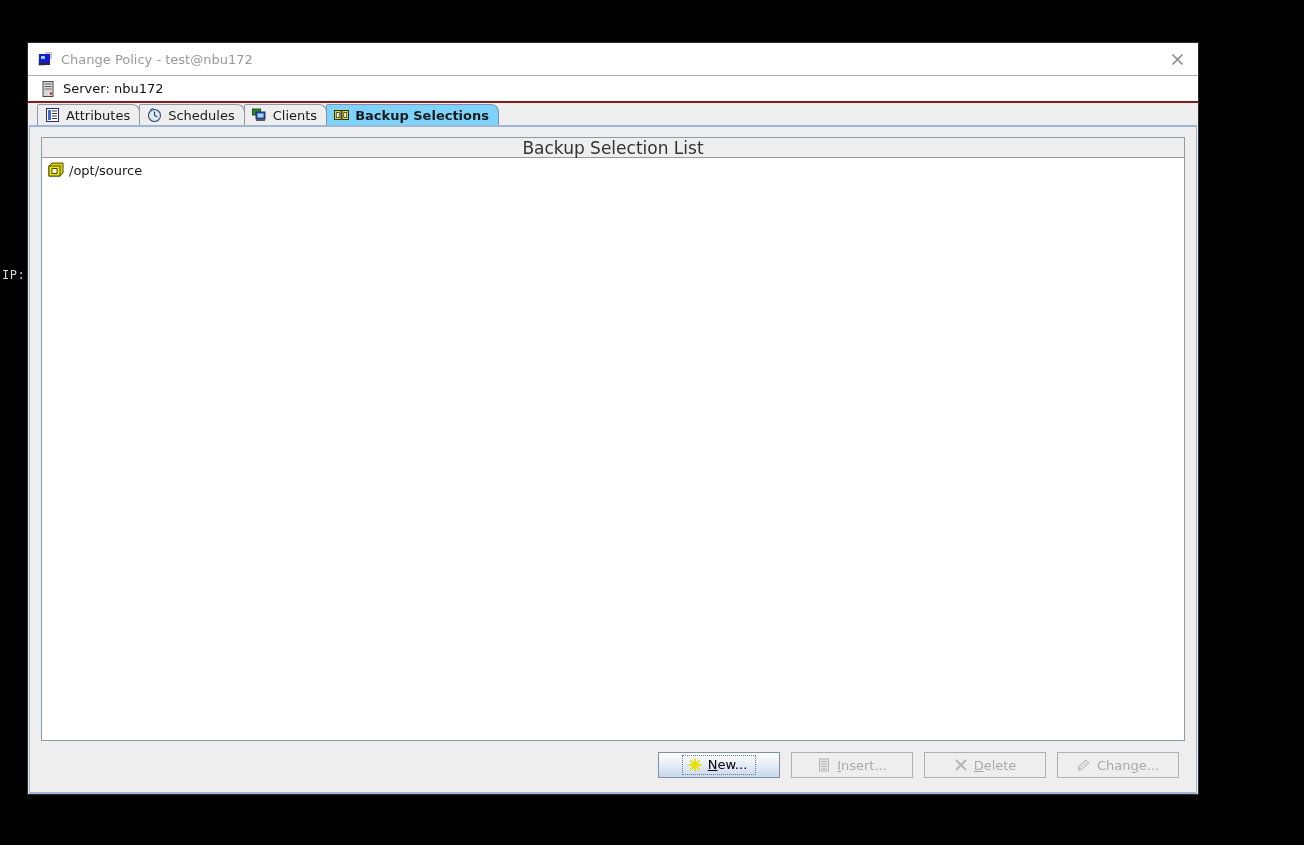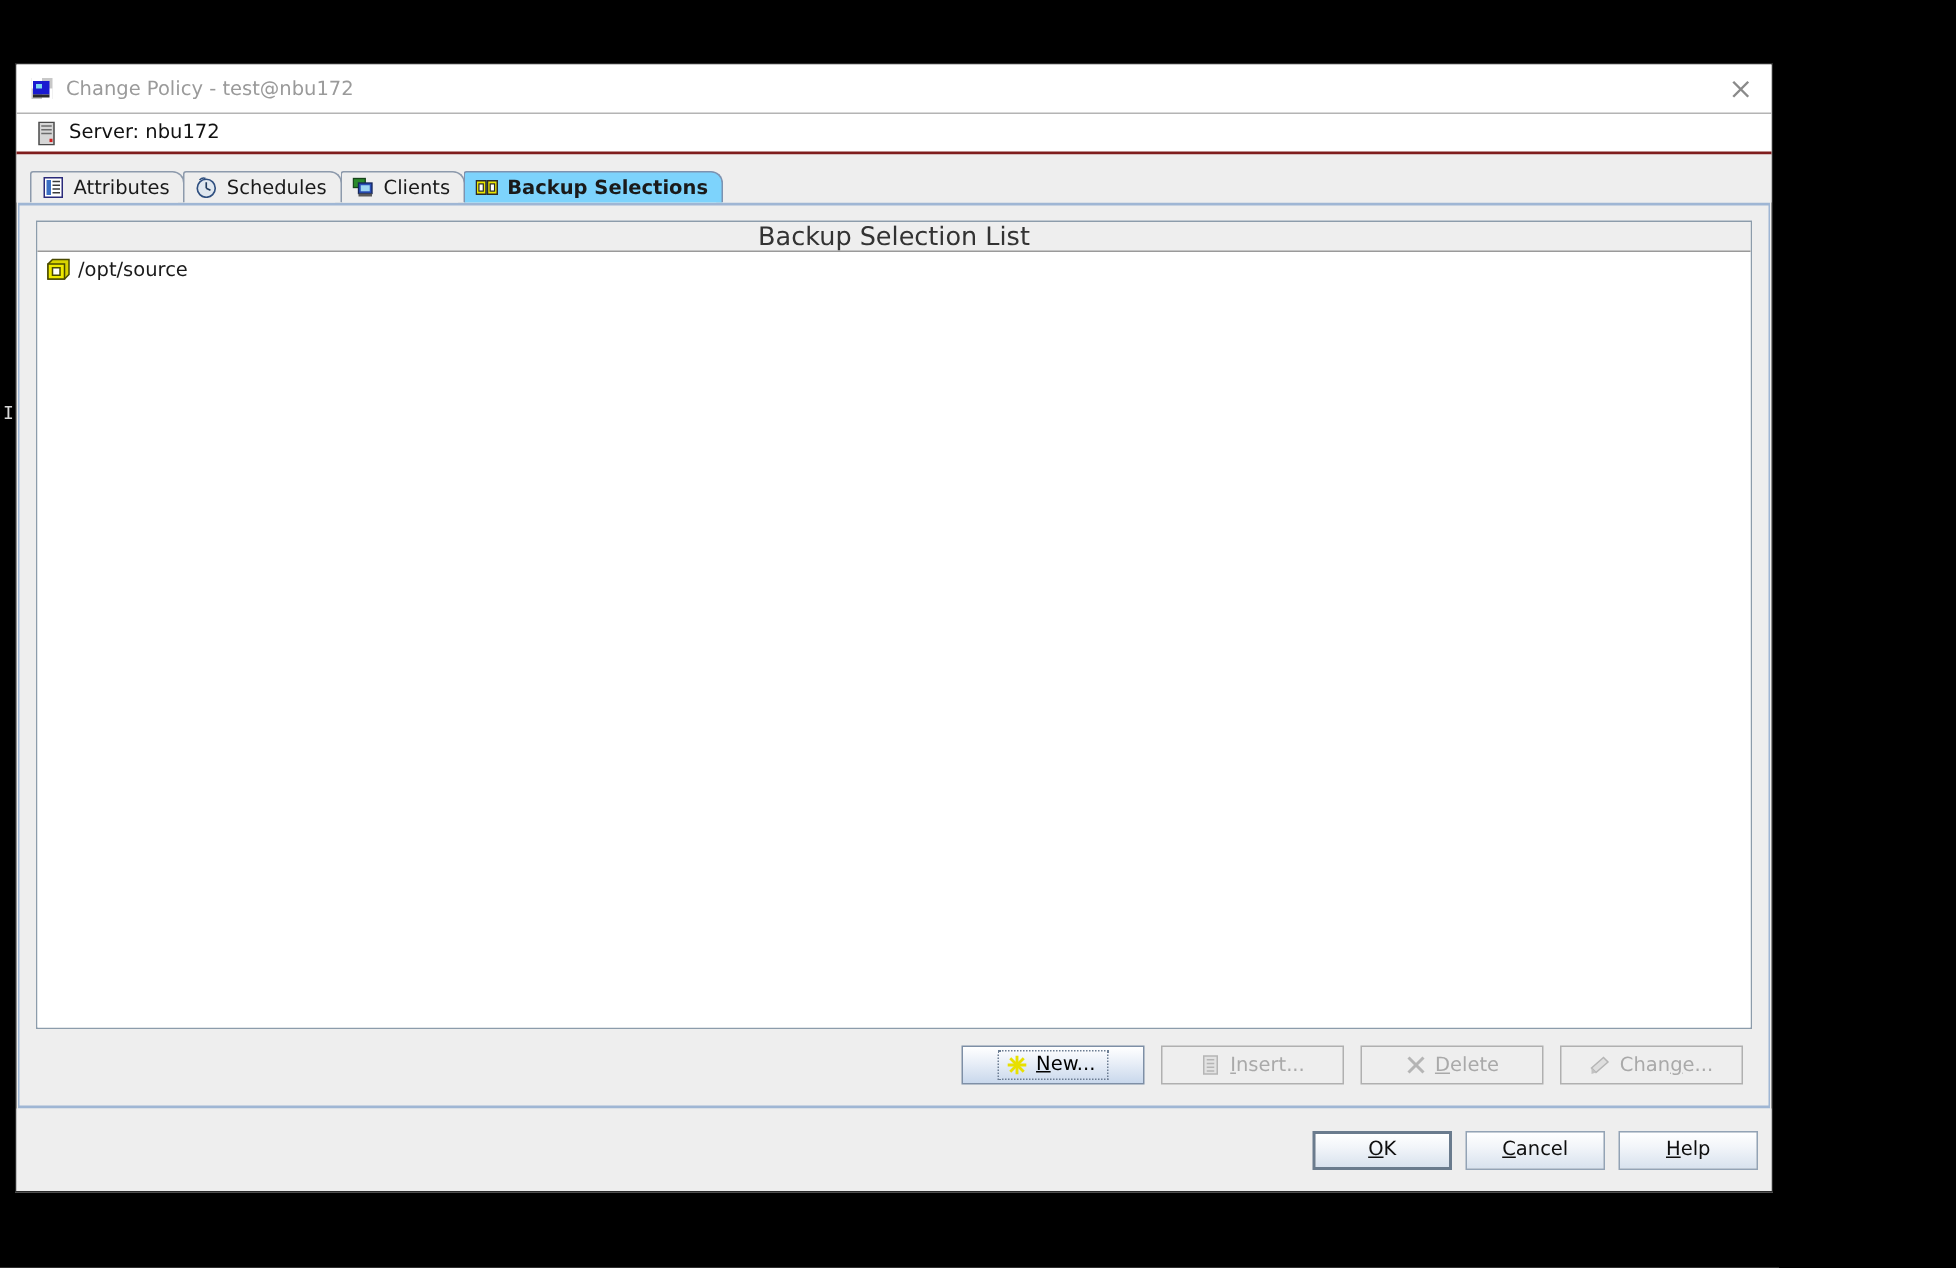--- a/index.html
+++ b/index.html
@@ -29,21 +29,21 @@
     font-family: "DejaVu Sans Mono", monospace;
     font-size: 12px;
     letter-spacing: 0.5px;
     white-space: nowrap;
     user-select: none;
   }
 
   
   #dialog {
     position: absolute;
-    left: 10px;
+    left: 27px;
     top: 42px;
     width: 1172px;
     height: 753px;
     background: #eeeeee;
     border: 1px solid #2b2b2b;
     box-sizing: border-box;
     display: flex;
     flex-direction: column;
   }
 
@@ -103,21 +103,21 @@
   }
   #server-label {
     margin-left: 8px;
     font-size: 13px;
     color: #111111;
     font-family: "DejaVu Sans", sans-serif;
   }
 
   
   #tab-strip {
-    height: 32px;
+    height: 22px;
     flex: none;
     position: relative;
     background: #eeeeee;
     display: flex;
     align-items: flex-end;
     padding-left: 9px;
     box-sizing: border-box;
   }
   .tab {
     height: 21px;
@@ -454,26 +454,15 @@
               <polygon points="1,9 9,2 12,5 4,12" fill="#dedede" stroke="#b5b5b5" stroke-width="1"></polygon>
               <polygon points="1,9 4,12 1,13" fill="#c2c2c2"></polygon>
             </svg>
           </span>
           <span>Chan<span class="kbd-u">g</span>e...</span>
         </div>
 
       </div>
     </div>
 
-    <div id="bottom-bar">
-      <div class="dlg-btn focused">
-        <span><span class="kbd-u">O</span>K</span>
-      </div>
-      <div class="dlg-btn">
-        <span><span class="kbd-u">C</span>ancel</span>
-      </div>
-      <div class="dlg-btn">
-        <span><span class="kbd-u">H</span>elp</span>
-      </div>
-    </div>
 
   </div>
 </div>
 
 </body></html>

